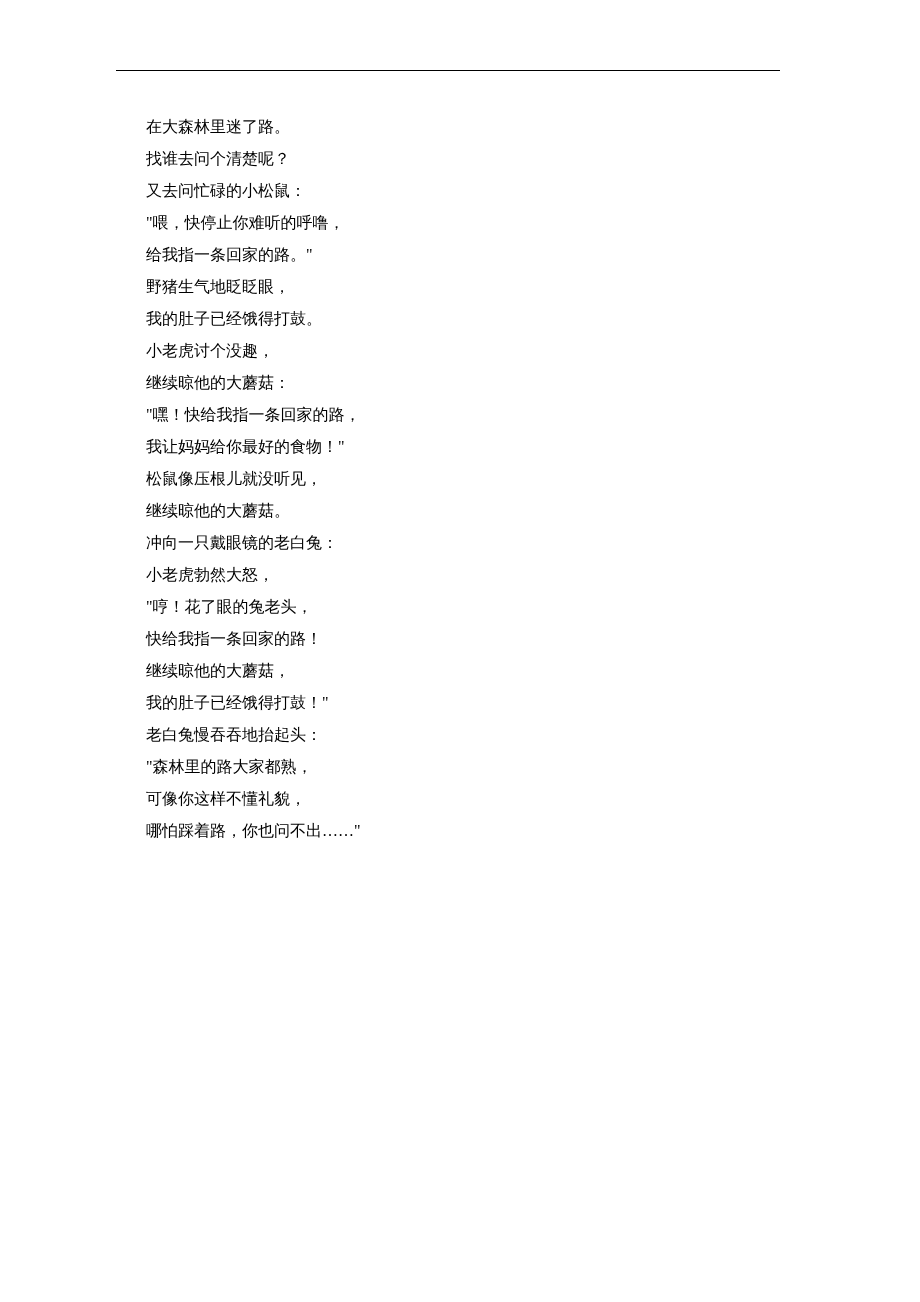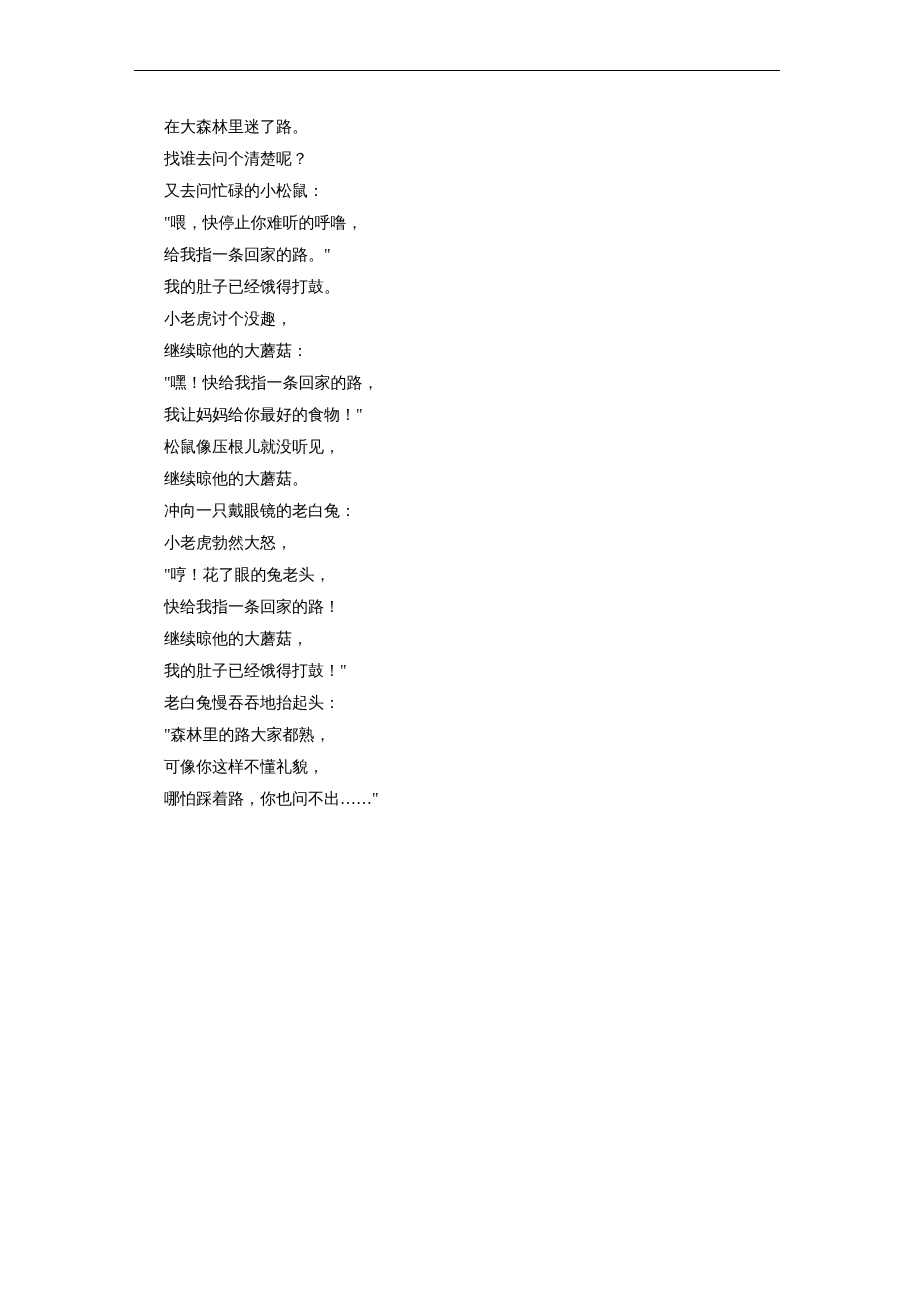--- a/index.html
+++ b/index.html
@@ -7,21 +7,20 @@
     width: 920px;
     height: 1302px;
     background: #ffffff;
     font-family: "SimSun", "宋体", serif;
     font-size: 16px;
     color: #000000;
     position: relative;
   }
   .page {
     padding: 70px 140px 0 116px;
-    margin-left: 18px;
   }
   .divider {
     border: none;
     border-top: 1px solid #000000;
     margin: 0 0 40px 0;
   }
   .content {
     padding-left: 30px;
     line-height: 2.0;
   }
@@ -34,20 +33,21 @@
 <body>
 
 <div class="page">
   <hr class="divider">
   <div class="content">
     <p>在大森林里迷了路。</p>
     <p>找谁去问个清楚呢？</p>
     <p>又去问忙碌的小松鼠：</p>
     <p>"喂，快停止你难听的呼噜，</p>
     <p>给我指一条回家的路。"</p>
+    <p>野猪生气地眨眨眼，</p>
     <p>我的肚子已经饿得打鼓。</p>
     <p>小老虎讨个没趣，</p>
     <p>继续晾他的大蘑菇：</p>
     <p>"嘿！快给我指一条回家的路，</p>
     <p>我让妈妈给你最好的食物！"</p>
     <p>松鼠像压根儿就没听见，</p>
     <p>继续晾他的大蘑菇。</p>
     <p>冲向一只戴眼镜的老白兔：</p>
     <p>小老虎勃然大怒，</p>
     <p>"哼！花了眼的兔老头，</p>

